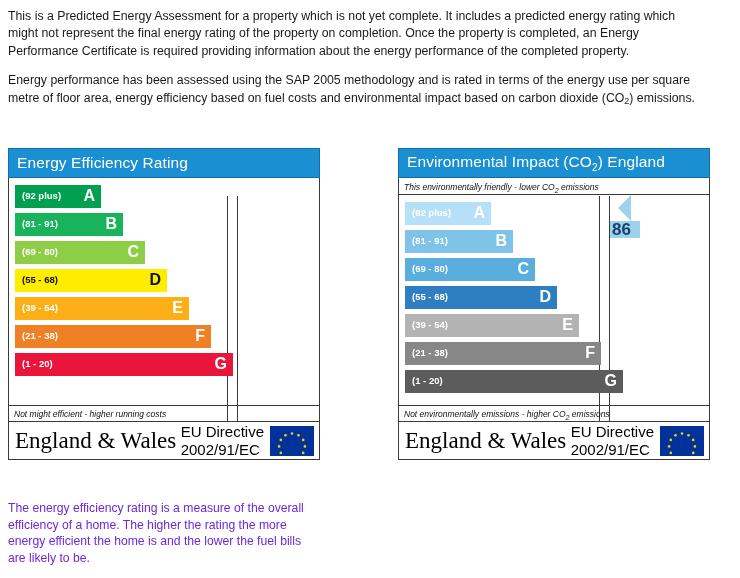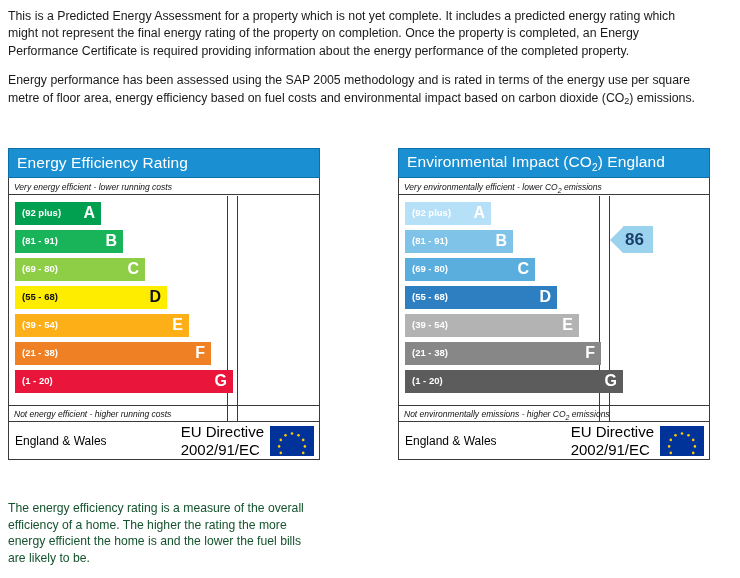--- a/index.html
+++ b/index.html
@@ -157,24 +157,25 @@
 
   .footer-bar {
     position: absolute;
     bottom: 0; left: 0; right: 0;
     height: 38px;
     border-top: 1px solid #3a3a3a;
     display: flex;
     align-items: center;
   }
   .country {
-    font-size: 12px;
+    font-size: 23px;
     padding-left: 6px;
     flex: 1;
     white-space: nowrap;
+    font-family: Liberation Serif, serif;
   }
   .directive {
     font-size: 15px;
     line-height: 1.15;
     text-align: left;
     padding-right: 6px;
   }
   .eu-flag {
     width: 44px;
     height: 30px;
@@ -190,21 +191,21 @@
 
   .captions {
     position: absolute;
     top: 500px;
     left: 8px;
     width: 724px;
     display: flex;
     gap: 78px;
     font-size: 12.2px;
     line-height: 1.37;
-    color: #14532d;
+    color: #6d28d9;
   }
   .caption-col { width: 312px; }
   .caption-col sub { font-size: 9px; }
 </style>
 </head>
 <body>
 
 <div class="page">
 
   <div class="intro">
@@ -212,21 +213,20 @@
     <p><span>Energy performance has been assessed using the SAP 2005 methodology and is rated in terms of the energy use per square metre of floor area, energy efficiency based on fuel costs and environmental impact based on carbon dioxide (CO</span><sub>2</sub><span>) emissions.</span></p>
   </div>
 
   <div class="charts">
 
     <div class="chart-col">
       <div class="chart-title-bar">
         <span class="chart-title">Energy Efficiency Rating</span>
       </div>
       <div class="chart-body">
-        <div class="note">Very energy efficient - lower running costs</div>
         <div class="vline v1"></div>
         <div class="vline v2"></div>
         <div class="bands">
           <div class="band-row">
               <div class="band" style="background: rgb(0, 160, 80); width: 86px;">
                 <span class="range">(92 plus)</span>
                 <span class="letter">A</span>
               </div>
             </div>
           <div class="band-row">
@@ -259,21 +259,21 @@
                 <span class="letter">F</span>
               </div>
             </div>
           <div class="band-row">
               <div class="band" style="background: rgb(233, 21, 59); width: 218px;">
                 <span class="range">(1 - 20)</span>
                 <span class="letter">G</span>
               </div>
             </div>
         </div>
-        <div class="note bottom">Not energy efficient - higher running costs</div>
+        <div class="note bottom">Not might efficient - higher running costs</div>
         <div class="footer-bar">
           <span class="country">England &amp; Wales</span>
           <span class="directive">
             <span>EU Directive</span><br>
             <span>2002/91/EC</span>
           </span>
           <span class="eu-flag">
             <svg class="eu-stars" viewBox="0 0 44 30">
               <g fill="#ffcc00">
                 <circle cx="22" cy="7.5" r="1.3"></circle>
@@ -293,21 +293,21 @@
           </span>
         </div>
       </div>
     </div>
 
     <div class="chart-col">
       <div class="chart-title-bar env">
         <span class="chart-title"><span>Environmental Impact (CO</span><sub>2</sub><span>) England</span></span>
       </div>
       <div class="chart-body">
-        <div class="note"><span>Very environmentally efficient - lower CO</span><sub>2</sub><span> emissions</span></div>
+        <div class="note"><span>This environmentally friendly - lower CO</span><sub>2</sub><span> emissions</span></div>
         <div class="vline env1"></div>
         <div class="vline env2"></div>
         <div class="bands">
           <div class="band-row">
               <div class="band" style="background: rgb(181, 224, 247); width: 86px;">
                 <span class="range">(92 plus)</span>
                 <span class="letter">A</span>
               </div>
             </div>
           <div class="band-row">
@@ -341,21 +341,21 @@
               </div>
             </div>
           <div class="band-row">
               <div class="band" style="background: rgb(92, 92, 92); width: 218px;">
                 <span class="range">(1 - 20)</span>
                 <span class="letter">G</span>
               </div>
             </div>
         </div>
         <div class="arrow-zone env">
-          <div class="score-arrow" id="env-arrow" style="top: 44px;">
+          <div class="score-arrow" id="env-arrow" style="top: 13px; flex-direction: column;">
             <span class="tip" style="border-right: 13px solid rgb(155, 211, 238);"></span>
             <span class="body" style="background: rgb(155, 211, 238); color: rgb(26, 63, 107);">86</span>
           </div>
         </div>
         <div class="note bottom"><span>Not environmentally emissions - higher CO</span><sub>2</sub><span> emissions</span></div>
         <div class="footer-bar">
           <span class="country">England &amp; Wales</span>
           <span class="directive">
             <span>EU Directive</span><br>
             <span>2002/91/EC</span>

